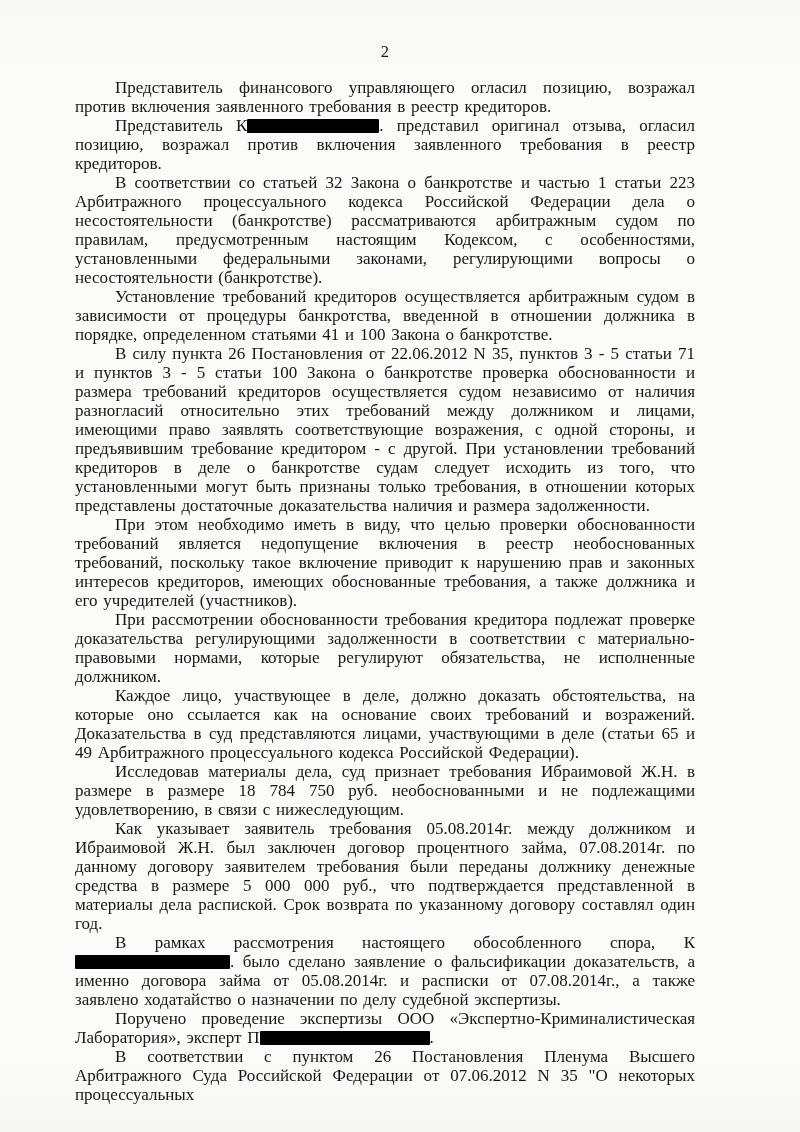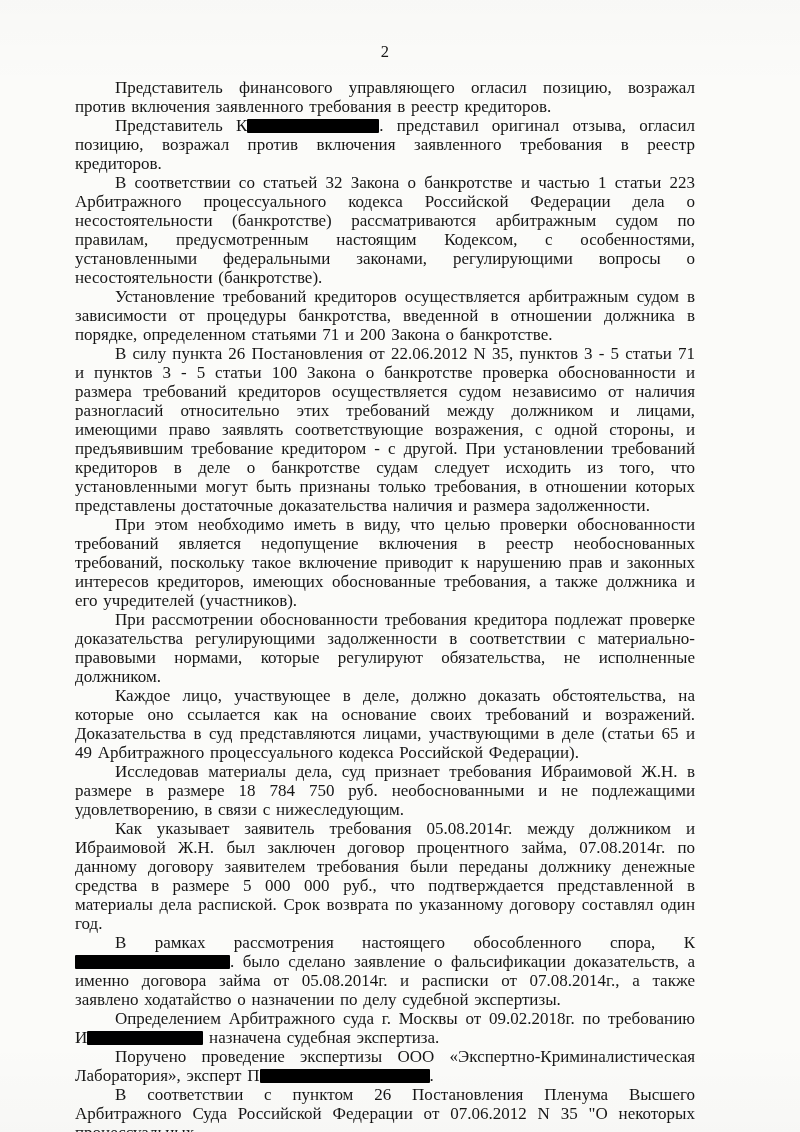--- a/index.html
+++ b/index.html
@@ -51,25 +51,24 @@
 </style>
 </head>
 <body>
 
 <div class="page">
   <div class="page-number">2</div>
   <div class="doc-body">
       <p class="para">Представитель финансового управляющего огласил позицию, возражал против включения заявленного требования в реестр кредиторов.</p>
       <p class="para">Представитель К<span class="redaction" style="width: 132px;"></span>. представил оригинал отзыва, огласил позицию, возражал против включения заявленного требования в реестр кредиторов.</p>
       <p class="para">В соответствии со статьей 32 Закона о банкротстве и частью 1 статьи 223 Арбитражного процессуального кодекса Российской Федерации дела о несостоятельности (банкротстве) рассматриваются арбитражным судом по правилам, предусмотренным настоящим Кодексом, с особенностями, установленными федеральными законами, регулирующими вопросы о несостоятельности (банкротстве).</p>
-      <p class="para">Установление требований кредиторов осуществляется арбитражным судом в зависимости от процедуры банкротства, введенной в отношении должника в порядке, определенном статьями 71 и 200 Закона о банкротстве.</p>
+      <p class="para">Установление требований кредиторов осуществляется арбитражным судом в зависимости от процедуры банкротства, введенной в отношении должника в порядке, определенном статьями 41 и 100 Закона о банкротстве.</p>
       <p class="para">В силу пункта 26 Постановления от 22.06.2012 N 35, пунктов 3 - 5 статьи 71 и пунктов 3 - 5 статьи 100 Закона о банкротстве проверка обоснованности и размера требований кредиторов осуществляется судом независимо от наличия разногласий относительно этих требований между должником и лицами, имеющими право заявлять соответствующие возражения, с одной стороны, и предъявившим требование кредитором - с другой. При установлении требований кредиторов в деле о банкротстве судам следует исходить из того, что установленными могут быть признаны только требования, в отношении которых представлены достаточные доказательства наличия и размера задолженности.</p>
       <p class="para">При этом необходимо иметь в виду, что целью проверки обоснованности требований является недопущение включения в реестр необоснованных требований, поскольку такое включение приводит к нарушению прав и законных интересов кредиторов, имеющих обоснованные требования, а также должника и его учредителей (участников).</p>
       <p class="para">При рассмотрении обоснованности требования кредитора подлежат проверке доказательства регулирующими задолженности в соответствии с материально-правовыми нормами, которые регулируют обязательства, не исполненные должником.</p>
       <p class="para">Каждое лицо, участвующее в деле, должно доказать обстоятельства, на которые оно ссылается как на основание своих требований и возражений. Доказательства в суд представляются лицами, участвующими в деле (статьи 65 и 49 Арбитражного процессуального кодекса Российской Федерации).</p>
       <p class="para">Исследовав материалы дела, суд признает требования Ибраимовой Ж.Н. в размере в размере 18 784 750 руб. необоснованными и не подлежащими удовлетворению, в связи с нижеследующим.</p>
       <p class="para">Как указывает заявитель требования 05.08.2014г. между должником и Ибраимовой Ж.Н.  был заключен договор процентного займа, 07.08.2014г.  по данному договору заявителем требования были переданы должнику денежные средства в размере 5 000 000 руб., что подтверждается представленной в материалы дела распиской.  Срок возврата по указанному договору составлял один год.</p>
       <p class="para">В рамках рассмотрения настоящего обособленного спора, К<span class="redaction" style="width: 155px;"></span>. было сделано заявление о фальсификации доказательств, а именно договора займа от 05.08.2014г. и расписки от 07.08.2014г., а также заявлено ходатайство о назначении по делу судебной экспертизы.</p>
-      <p class="para">Определением Арбитражного суда г. Москвы от 09.02.2018г. по требованию И<span class="redaction" style="width: 116px;"></span> назначена судебная экспертиза.</p>
       <p class="para">Поручено проведение экспертизы ООО «Экспертно-Криминалистическая Лаборатория», эксперт П<span class="redaction" style="width: 170px;"></span>.</p>
       <p class="para">В соответствии с пунктом 26 Постановления Пленума Высшего Арбитражного Суда Российской Федерации от 07.06.2012 N 35 "О некоторых процессуальных</p>
     </div>
 </div>
 
 </body></html>

